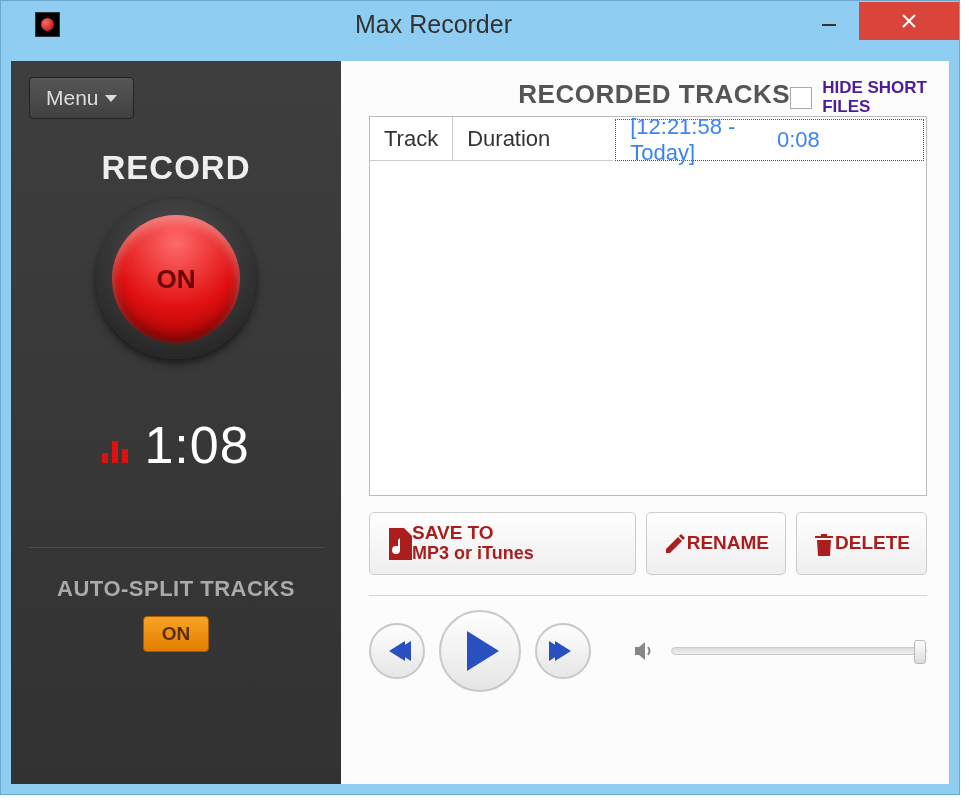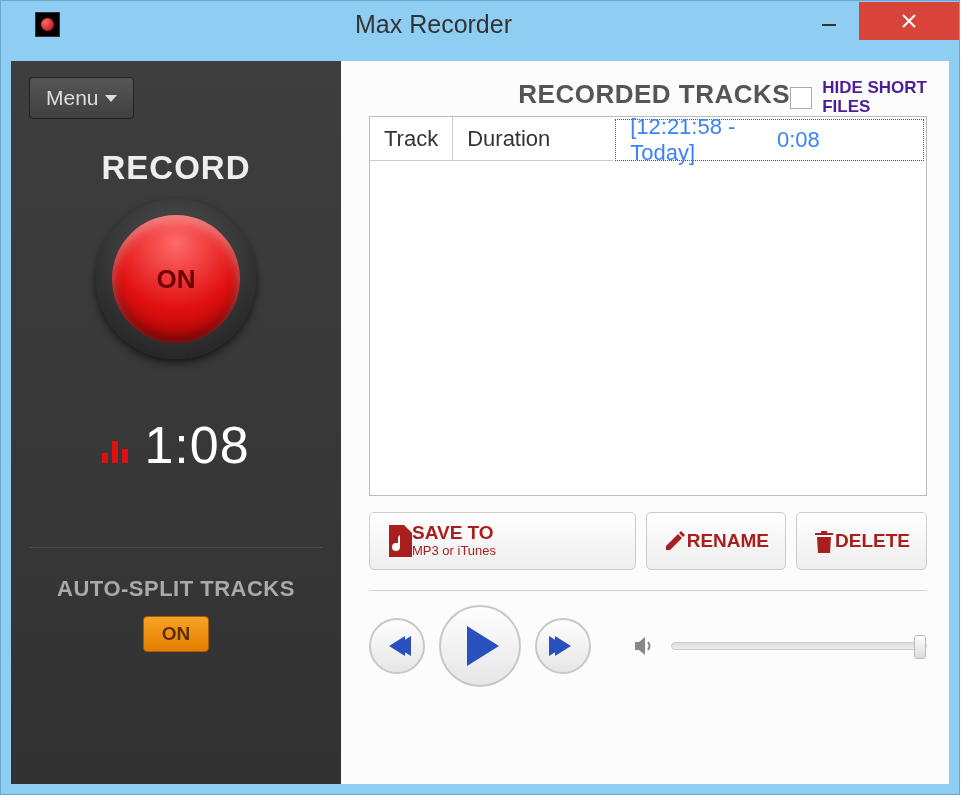--- a/index.html
+++ b/index.html
@@ -40,21 +40,21 @@
   .th-dur { width: 160px; }
   .td-row { display: flex; height: 42px; border: 1px dotted #555; margin: 2px; cursor: pointer; }
   .td { padding: 6px 14px; font-size: 22px; color: #3b82f6; display: flex; align-items: center; }
   .td-track { flex: 1; }
   .td-dur { width: 160px; }
   .grid-lines { flex: 1; background-image: linear-gradient(#eee 1px, transparent 1px); background-size: 100% 42px; }
   .actions { display: flex; gap: 10px; margin-top: 16px; }
   .act-btn { flex: 0 0 auto; display: flex; align-items: center; padding: 10px 16px; border: 1px solid #ccc; border-radius: 5px; background: linear-gradient(#fff, #eee); cursor: pointer; }
   .act-btn.save { flex: 1; }
   .act-text { color: #aa1e1e; font-size: 19px; font-weight: 700; line-height: 1.1; }
-  .act-sub { display: block; font-size: 13px; font-weight: 400; }
+  .act-sub { display: block; font-size: 18px; font-weight: 700; }
   .icon-red { fill: #aa1e1e; }
   .hr { height: 1px; background: #d5d5d5; margin: 20px 0 14px; }
   .player { display: flex; align-items: center; gap: 14px; }
   .pbtn { width: 56px; height: 56px; border-radius: 50%; border: 2px solid #c8c8c8; background: linear-gradient(#fefefe, #e6e6e6); display: flex; align-items: center; justify-content: center; cursor: pointer; }
   .pbtn.play { width: 82px; height: 82px; }
   .tri-left { width: 0; height: 0; border-top: 10px solid transparent; border-bottom: 10px solid transparent; border-right: 16px solid #2a4fbf; position: relative; }
   .tri-left::after { content:""; position:absolute; left:16px; top:-10px; width:0; height:0; border-top:10px solid transparent; border-bottom:10px solid transparent; border-right:16px solid #2a4fbf; margin-left:-10px;}
   .tri-play { width: 0; height: 0; border-top: 20px solid transparent; border-bottom: 20px solid transparent; border-left: 32px solid #2a4fbf; margin-left: 6px; }
   .tri-right { width: 0; height: 0; border-top: 10px solid transparent; border-bottom: 10px solid transparent; border-left: 16px solid #2a4fbf; position: relative; }
   .tri-right::after { content:""; position:absolute; right:16px; top:-10px; width:0; height:0; border-top:10px solid transparent; border-bottom:10px solid transparent; border-left:16px solid #2a4fbf; margin-right:-10px;}

